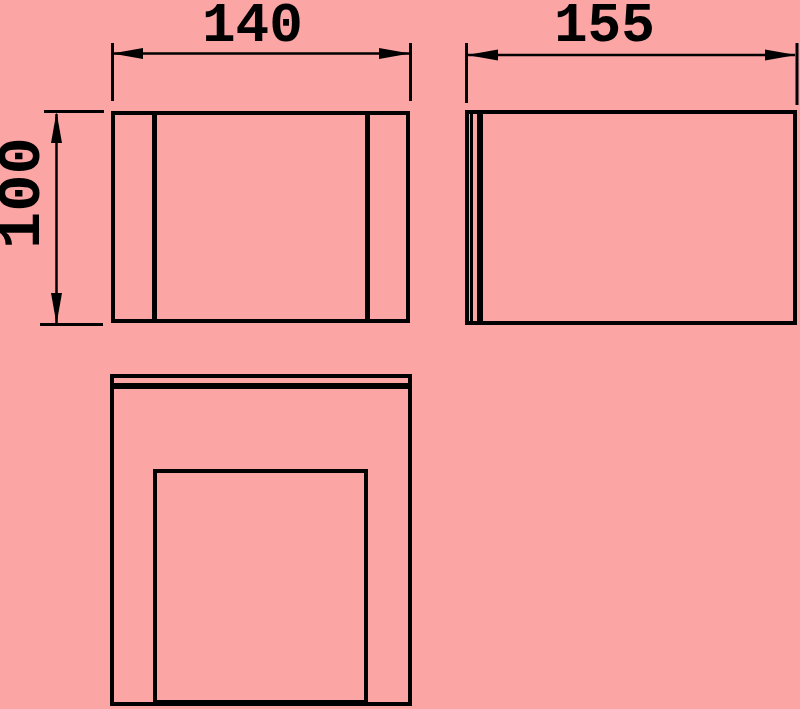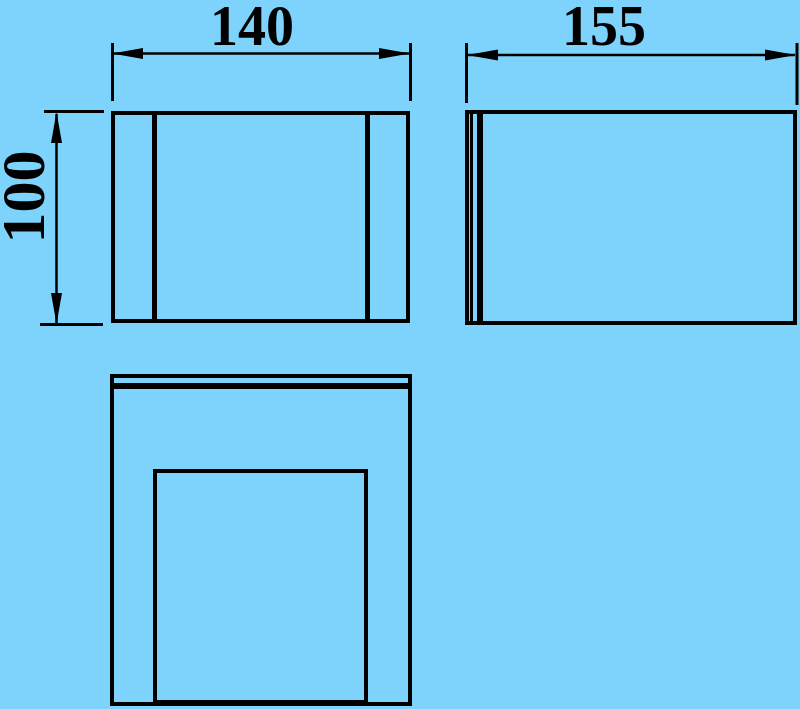--- a/index.html
+++ b/index.html
@@ -4,23 +4,23 @@
 <style>
   html, body {
     margin: 0;
     padding: 0;
     background: #ffffff;
   }
   .canvas {
     position: relative;
     width: 800px;
     height: 709px;
-    background: #7dd3fc;
+    background: #fca5a5;
     overflow: hidden;
-    font-family: Liberation Serif, serif;
+    font-family: Liberation Mono, monospace;
   }
 
   
   .outline {
     position: absolute;
     box-sizing: border-box;
     border: 4px solid #000000;
     background: transparent;
   }
   .front-outer  { left: 111px; top: 111px; width: 299px; height: 212px; }

